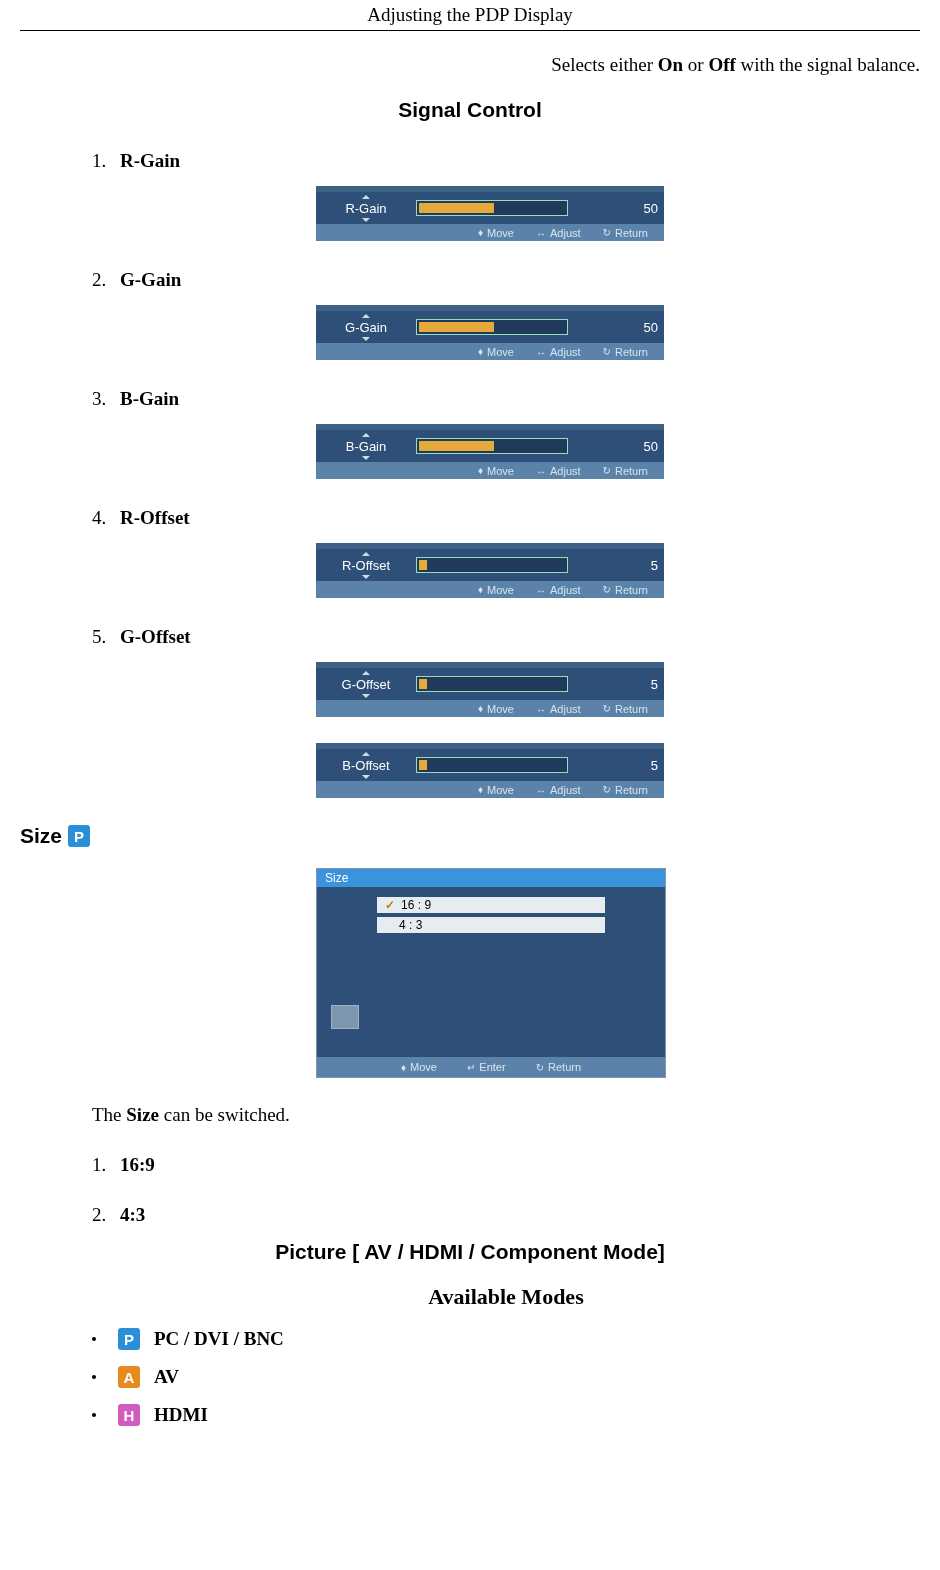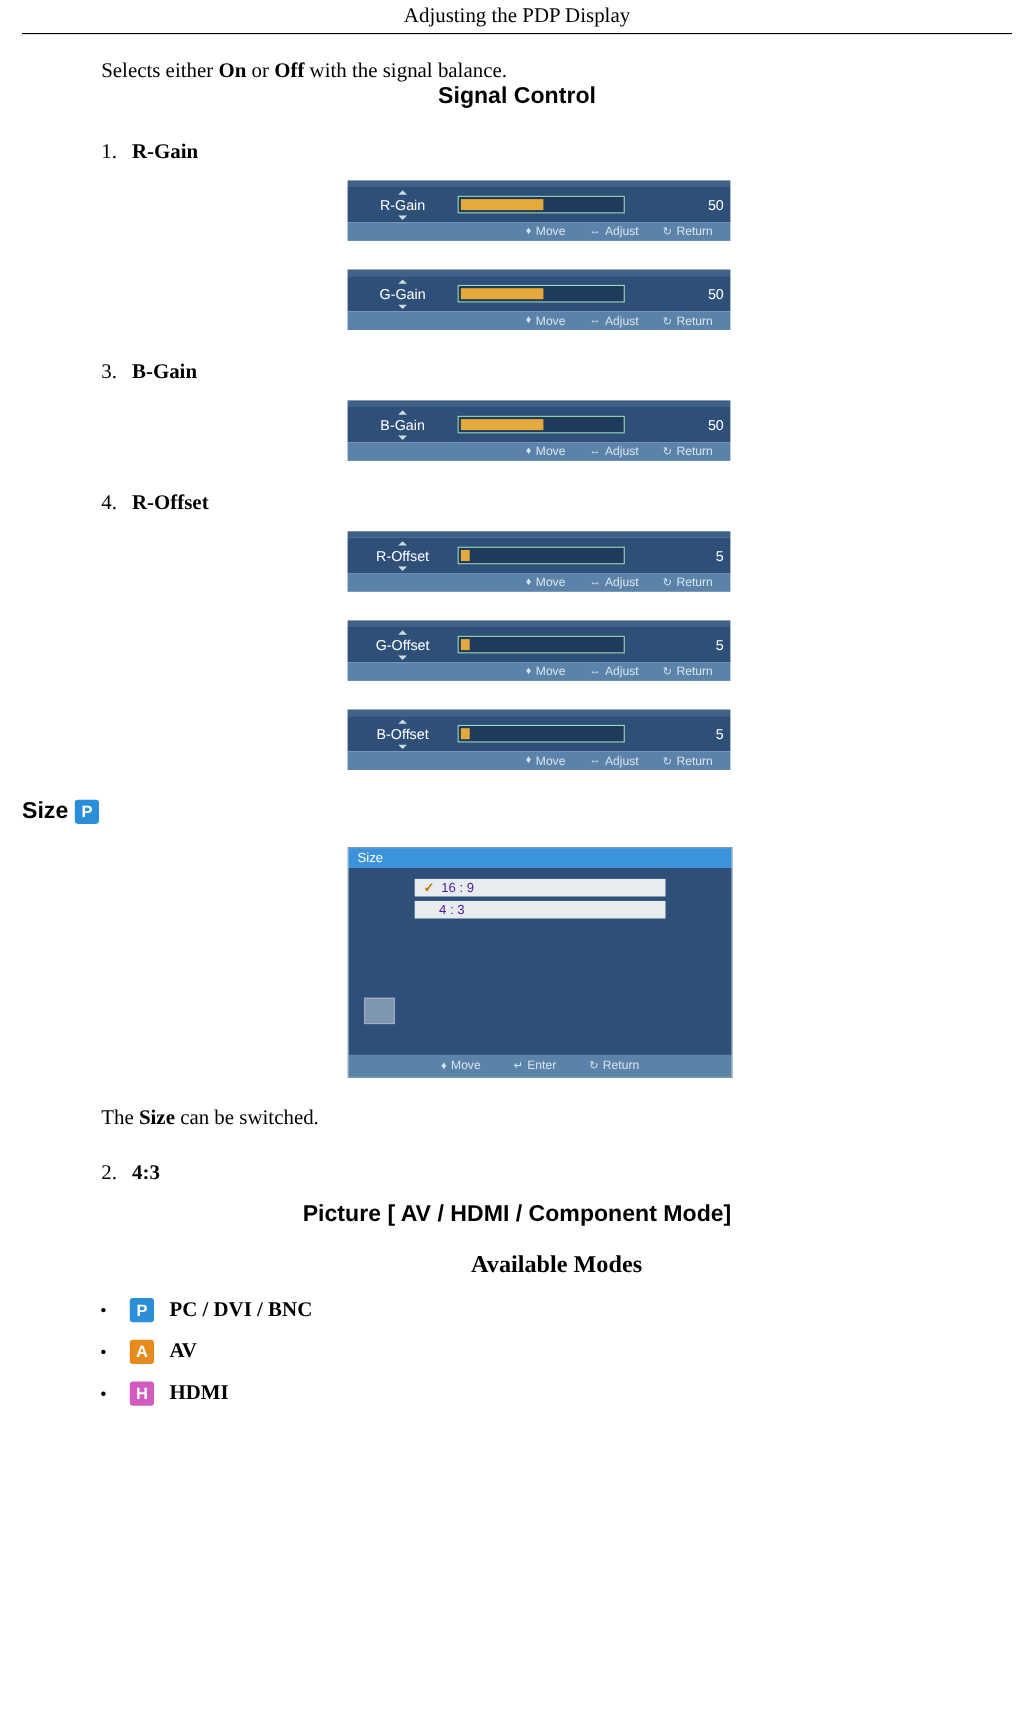--- a/index.html
+++ b/index.html
@@ -16,20 +16,22 @@
   }
   .header {
     text-align: center;
     font-size: 19px;
     padding: 4px 0 4px 0;
     border-bottom: 1px solid #000;
     margin-bottom: 23px;
   }
   .intro {
     margin-left: 72px;
+    margin-bottom: 22px;
+    text-align: right;
   }
   .bold { font-weight: bold; }
   h2.section {
     font-family: Arial, Helvetica, sans-serif;
     font-weight: bold;
     font-size: 21px;
     margin: 0 0 20px 0;
     text-align: center;
   }
   .list-row {
@@ -127,21 +129,21 @@
   .size-body {
     background: #2d4f78;
     height: 150px;
     padding: 10px 10px 10px 60px;
     display: flex;
     flex-direction: column;
     gap: 4px;
   }
   .size-opt {
     background: #e7ecef;
-    color: #4c1d95;
+    color: #000000;
     font-size: 12px;
     height: 16px;
     display: flex;
     align-items: center;
     padding-left: 8px;
     width: 220px;
   }
   .size-opt.selected::before {
     content: "✓";
     color: #c27800;
@@ -241,20 +243,21 @@
         </div>
         <div class="osd-val">50</div>
       </div>
       <div class="osd-footer">
         <span class="osd-foot-item"><span class="foot-icon">♦</span>Move</span>
         <span class="osd-foot-item"><span class="foot-icon">↔</span>Adjust</span>
         <span class="osd-foot-item"><span class="foot-icon">↻</span>Return</span>
       </div>
     </div>
       </div>
+      <div class="list-row"><span class="num">2.</span><span class="bold">G-Gain</span></div>
       <div class="osd-wrap">
     <div class="osd">
       <div class="osd-top"></div>
       <div class="osd-main">
         <div class="osd-label">G-Gain</div>
         <div class="osd-bar-box">
           <div class="osd-bar-fill" style="width:50%"></div>
         </div>
         <div class="osd-val">50</div>
       </div>
@@ -294,20 +297,21 @@
         </div>
         <div class="osd-val">5</div>
       </div>
       <div class="osd-footer">
         <span class="osd-foot-item"><span class="foot-icon">♦</span>Move</span>
         <span class="osd-foot-item"><span class="foot-icon">↔</span>Adjust</span>
         <span class="osd-foot-item"><span class="foot-icon">↻</span>Return</span>
       </div>
     </div>
       </div>
+      <div class="list-row"><span class="num">5.</span><span class="bold">G-Offset</span></div>
       <div class="osd-wrap">
     <div class="osd">
       <div class="osd-top"></div>
       <div class="osd-main">
         <div class="osd-label">G-Offset</div>
         <div class="osd-bar-box">
           <div class="osd-bar-fill" style="width:5%"></div>
         </div>
         <div class="osd-val">5</div>
       </div>
@@ -365,20 +369,21 @@
           <span>Return</span>
         </span>
     </div>
   </div>
 
   <div class="para">
     <span>The </span><span class="bold">Size</span><span> can be switched.</span>
   </div>
 
   <div id="size-list">
+      <div class="list-row"><span class="num">1.</span><span class="bold">16:9</span></div>
       <div class="list-row"><span class="num">2.</span><span class="bold">4:3</span></div>
     </div>
 
   <h2 class="section">Picture [ AV / HDMI / Component Mode]</h2>
 
   <h3 class="sub">Available Modes</h3>
 
   <div id="modes-list">
       <div class="mode-row">
     <span class="bullet"></span>

